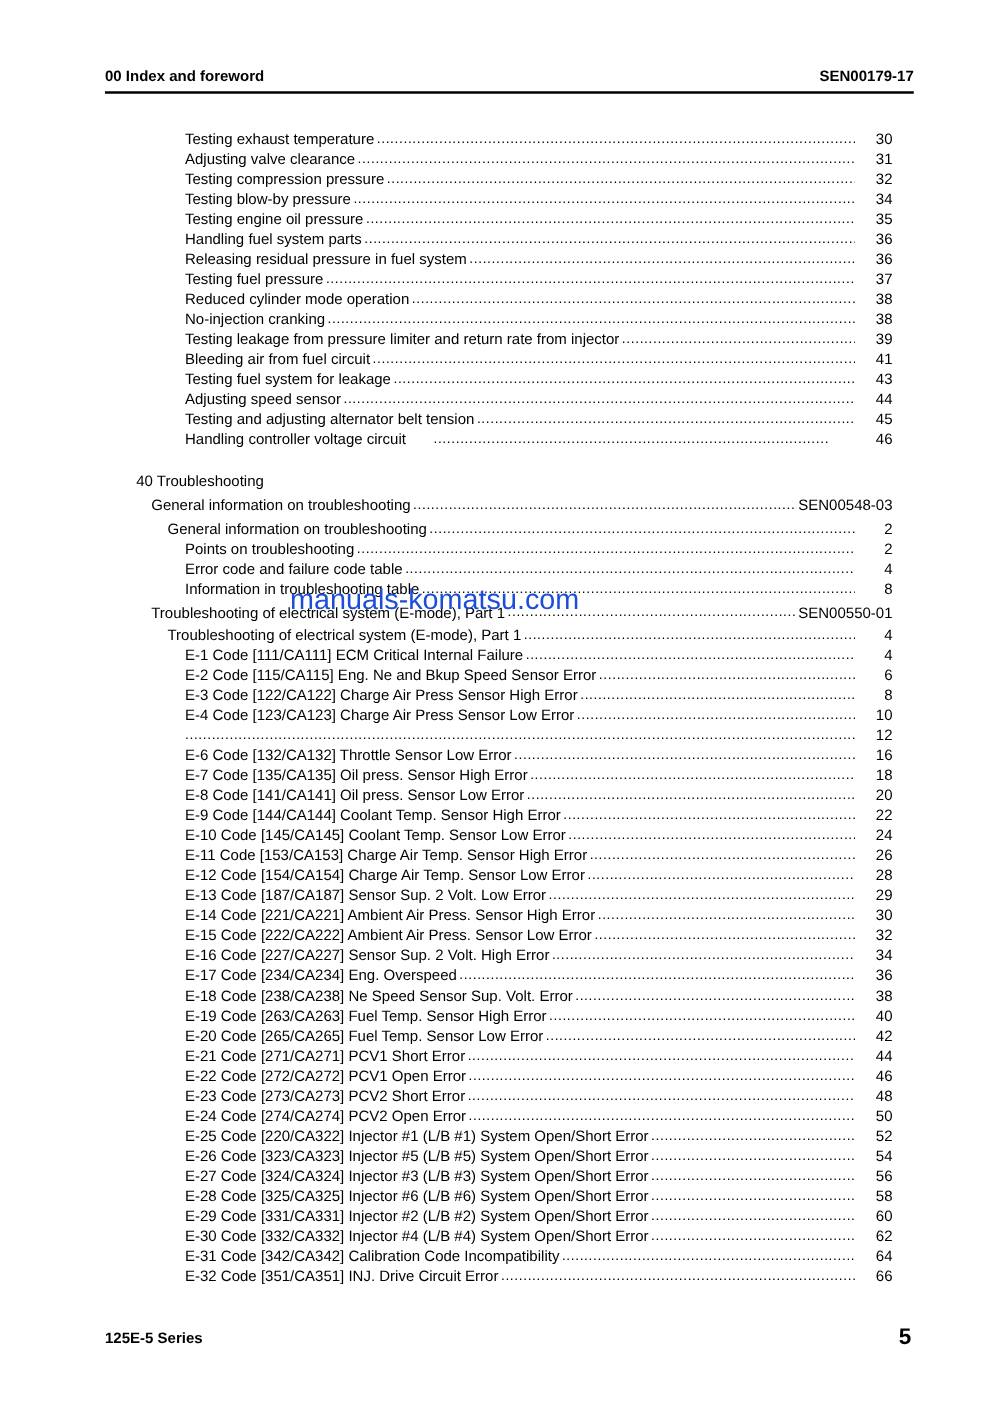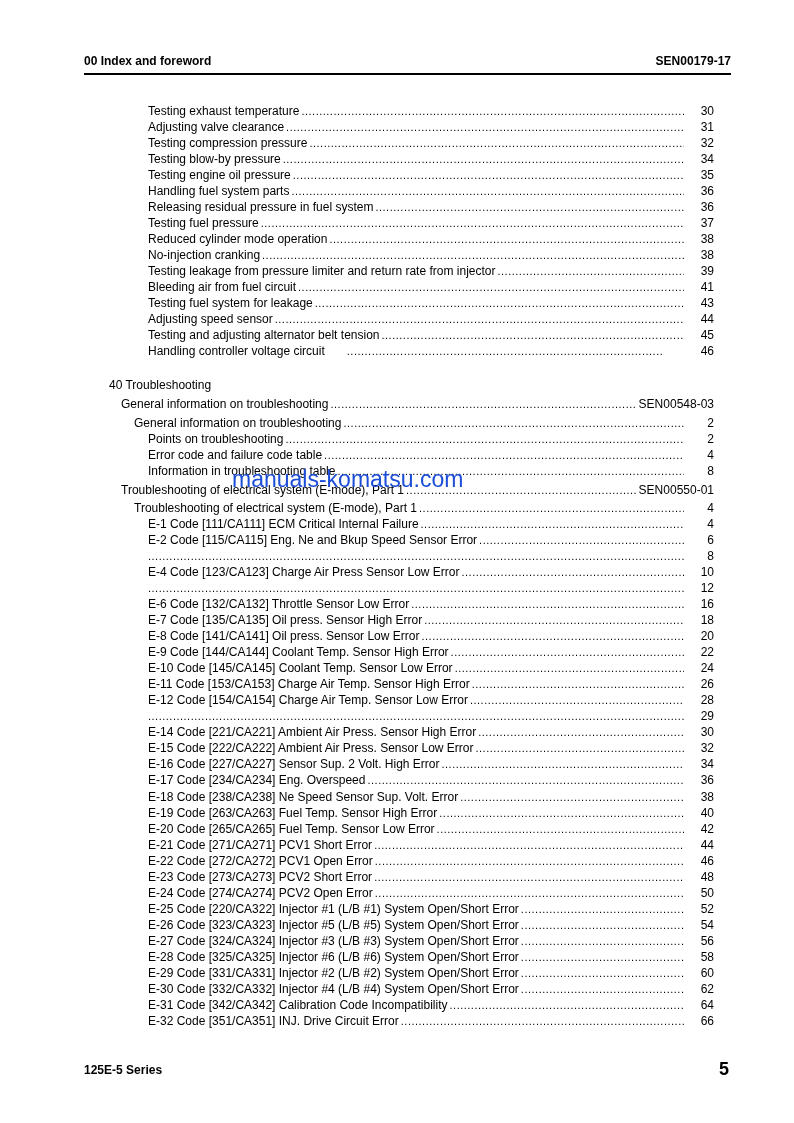--- a/index.html
+++ b/index.html
@@ -152,20 +152,21 @@
       <span class="title">E-1 Code [111/CA111] ECM Critical Internal Failure</span>
       <span class="leader"></span>
       <span class="page num">4</span>
     </div>
     <div class="row" style="left: 148px; top: 532.03px; width: 566px;">
       <span class="title">E-2 Code [115/CA115] Eng. Ne and Bkup Speed Sensor Error</span>
       <span class="leader"></span>
       <span class="page num">6</span>
     </div>
     <div class="row" style="left: 148px; top: 548.06px; width: 566px;">
+      <span class="title">E-3 Code [122/CA122] Charge Air Press Sensor High Error</span>
       <span class="leader"></span>
       <span class="page num">8</span>
     </div>
     <div class="row" style="left: 148px; top: 564.09px; width: 566px;">
       <span class="title">E-4 Code [123/CA123] Charge Air Press Sensor Low Error</span>
       <span class="leader"></span>
       <span class="page num">10</span>
     </div>
     <div class="row" style="left: 148px; top: 580.12px; width: 566px;">
       <span class="leader"></span>
@@ -200,20 +201,21 @@
       <span class="title">E-11 Code [153/CA153] Charge Air Temp. Sensor High Error</span>
       <span class="leader"></span>
       <span class="page num">26</span>
     </div>
     <div class="row" style="left: 148px; top: 692.33px; width: 566px;">
       <span class="title">E-12 Code [154/CA154] Charge Air Temp. Sensor Low Error</span>
       <span class="leader"></span>
       <span class="page num">28</span>
     </div>
     <div class="row" style="left: 148px; top: 708.36px; width: 566px;">
+      <span class="title">E-13 Code [187/CA187] Sensor Sup. 2 Volt. Low Error</span>
       <span class="leader"></span>
       <span class="page num">29</span>
     </div>
     <div class="row" style="left: 148px; top: 724.39px; width: 566px;">
       <span class="title">E-14 Code [221/CA221] Ambient Air Press. Sensor High Error</span>
       <span class="leader"></span>
       <span class="page num">30</span>
     </div>
     <div class="row" style="left: 148px; top: 740.42px; width: 566px;">
       <span class="title">E-15 Code [222/CA222] Ambient Air Press. Sensor Low Error</span>

